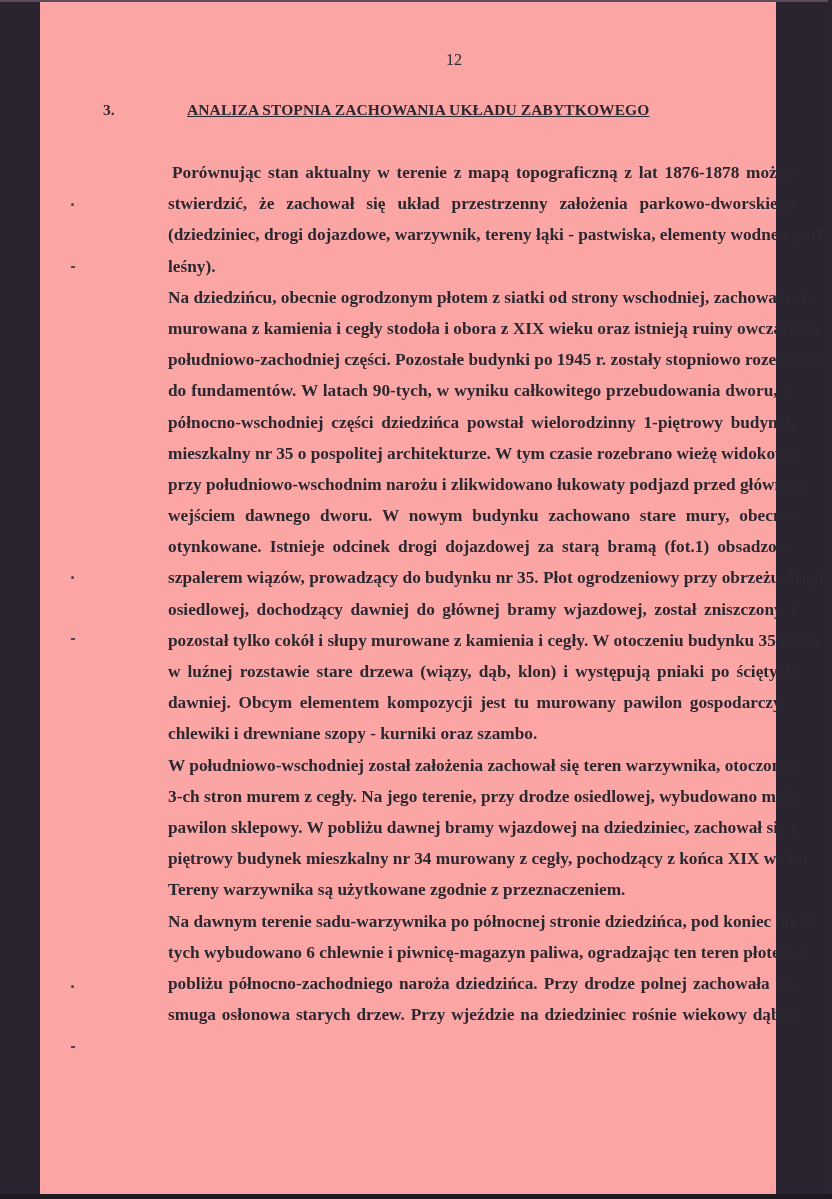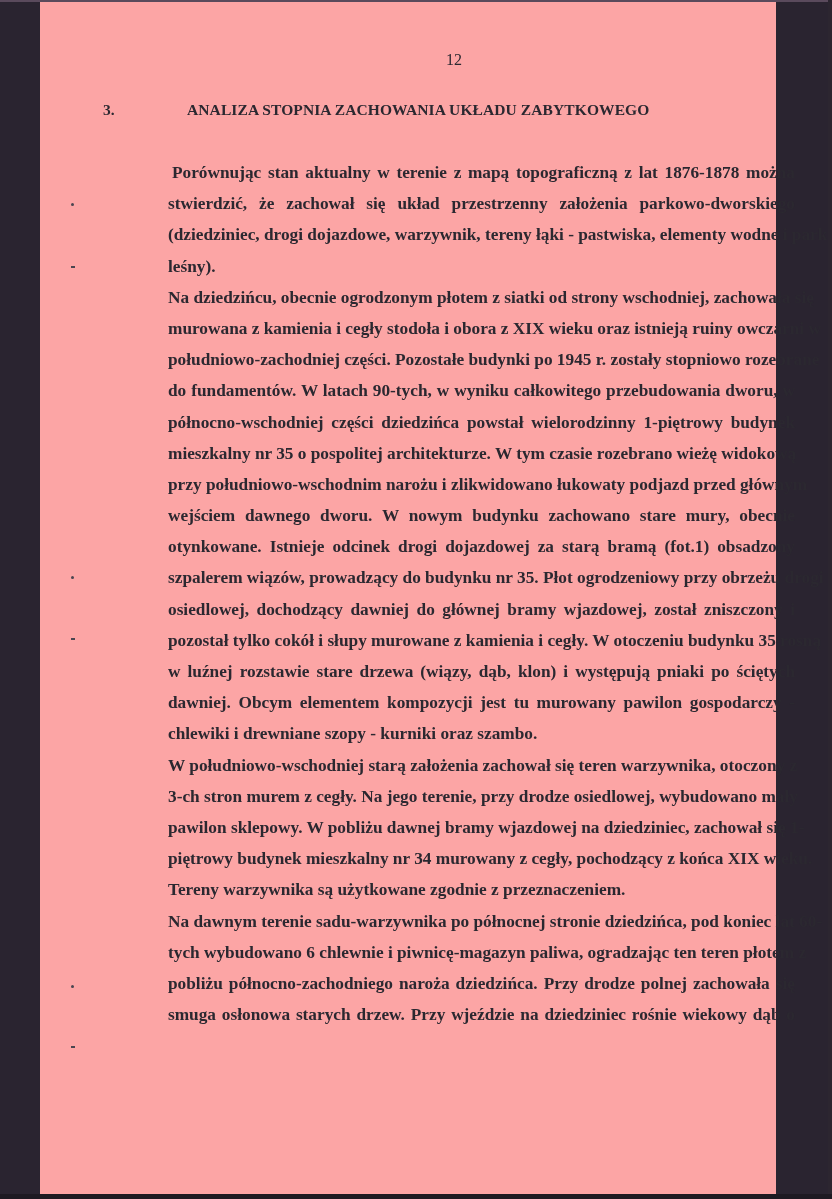--- a/index.html
+++ b/index.html
@@ -16,21 +16,21 @@
   }
   .top-edge { position: absolute; left: 0; top: 0; width: 832px; height: 2px; background: #5a4a5c; }
   .right-edge { position: absolute; right: 0; top: 0; width: 4px; height: 1199px; background: #2c2630; }
   .bottom-edge { position: absolute; left: 0; bottom: 0; width: 832px; height: 5px; background: #1e1a22; }
   .page-number {
     position: absolute; left: 0; width: 828px; top: 49px;
     text-align: center; font-size: 16px;
   }
   .heading {
     position: absolute; left: 63px; top: 99px;
-    font-size: 15.5px; font-weight: bold; letter-spacing: 0.1px;
+    font-size: 15.5px; font-weight: bold; letter-spacing: 0.1px; text-decoration: underline;
   }
   .heading .num { display: inline-block; width: 84px; }
   .body-text {
     position: absolute; left: 128px; top: 155px; width: 627px;
     font-size: 17.3px; line-height: 31.2px; font-weight: bold;
   }
   .line { display: block; white-space: nowrap; text-align: justify; text-align-last: justify; height: 31.2px; }
   .line.last { text-align-last: left; }
   .line.indent { padding-left: 4px; }
   .mark {
@@ -60,21 +60,21 @@
       <span class="line">mieszkalny nr 35 o pospolitej architekturze. W tym czasie rozebrano wieżę widokową</span>
       <span class="line">przy południowo-wschodnim narożu i zlikwidowano łukowaty podjazd przed głównym</span>
       <span class="line">wejściem dawnego dworu. W nowym budynku zachowano stare mury, obecnie</span>
       <span class="line">otynkowane. Istnieje odcinek drogi dojazdowej za starą bramą (fot.1) obsadzony</span>
       <span class="line">szpalerem wiązów, prowadzący do budynku nr 35. Płot ogrodzeniowy przy obrzeżu drogi</span>
       <span class="line">osiedlowej, dochodzący dawniej do głównej bramy wjazdowej, został zniszczony i</span>
       <span class="line">pozostał tylko cokół i słupy murowane z kamienia i cegły. W otoczeniu budynku 35 rosną</span>
       <span class="line">w luźnej rozstawie stare drzewa (wiązy, dąb, klon) i występują pniaki po ściętych</span>
       <span class="line">dawniej. Obcym elementem kompozycji jest tu murowany pawilon gospodarczy -</span>
       <span class="line last">chlewiki i drewniane szopy - kurniki oraz szambo.</span>
-      <span class="line">W południowo-wschodniej starą założenia zachował się teren warzywnika, otoczony z</span>
+      <span class="line">W południowo-wschodniej został założenia zachował się teren warzywnika, otoczony z</span>
       <span class="line">3-ch stron murem z cegły. Na jego terenie, przy drodze osiedlowej, wybudowano mały</span>
       <span class="line">pawilon sklepowy. W pobliżu dawnej bramy wjazdowej na dziedziniec, zachował się 1-</span>
       <span class="line">piętrowy budynek mieszkalny nr 34 murowany z cegły, pochodzący z końca XIX wieku.</span>
       <span class="line last">Tereny warzywnika są użytkowane zgodnie z przeznaczeniem.</span>
       <span class="line">Na dawnym terenie sadu-warzywnika po północnej stronie dziedzińca, pod koniec lat 60-</span>
       <span class="line">tych wybudowano 6 chlewnie i piwnicę-magazyn paliwa, ogradzając ten teren płotem z</span>
       <span class="line">pobliżu północno-zachodniego naroża dziedzińca. Przy drodze polnej zachowała się</span>
       <span class="line">smuga osłonowa starych drzew. Przy wjeździe na dziedziniec rośnie wiekowy dąb o</span>
     </div>
 

